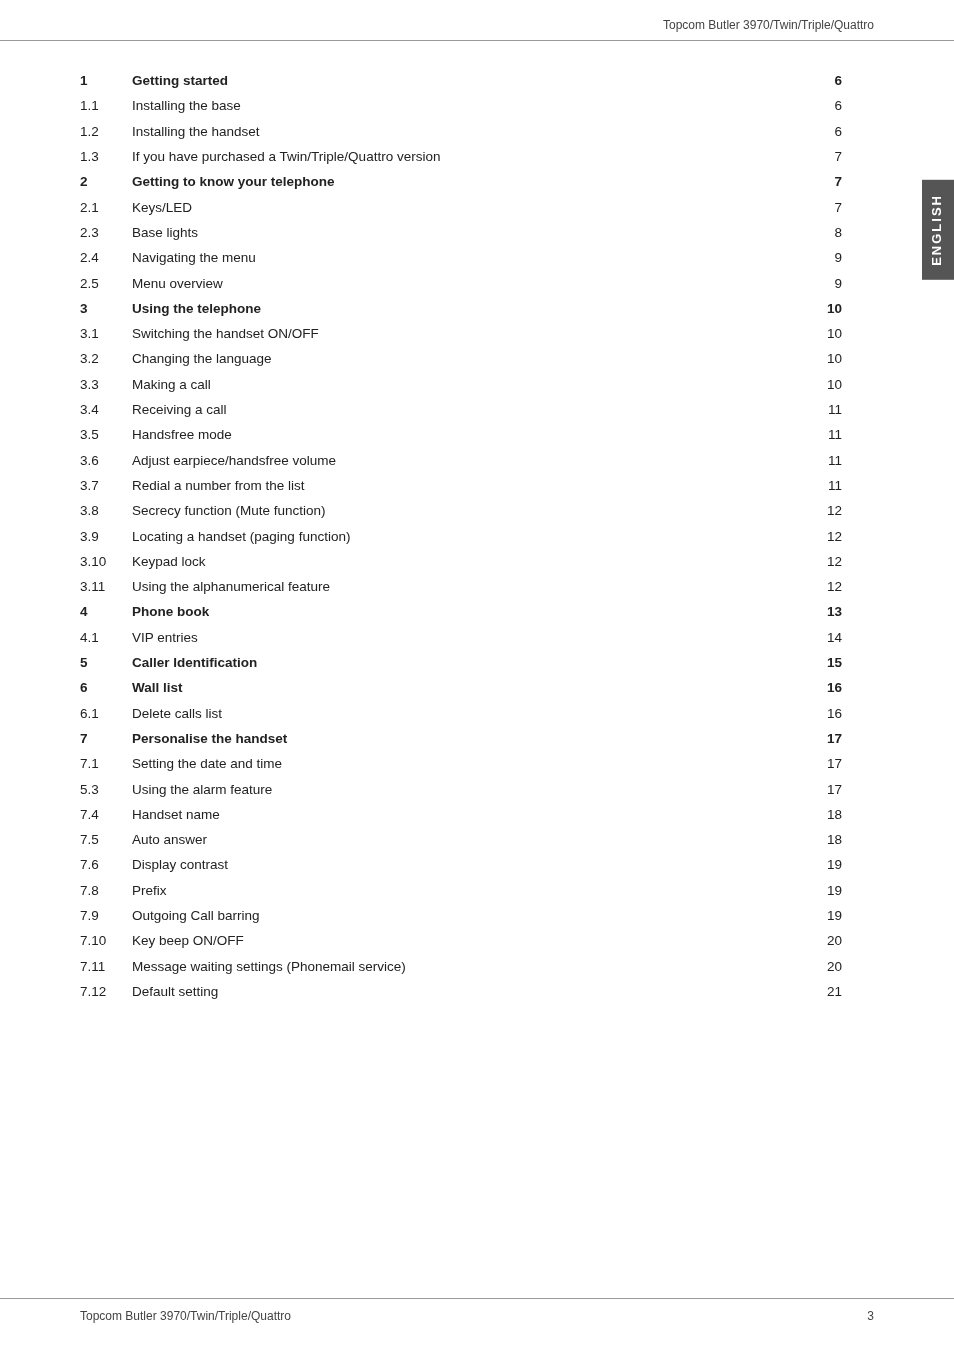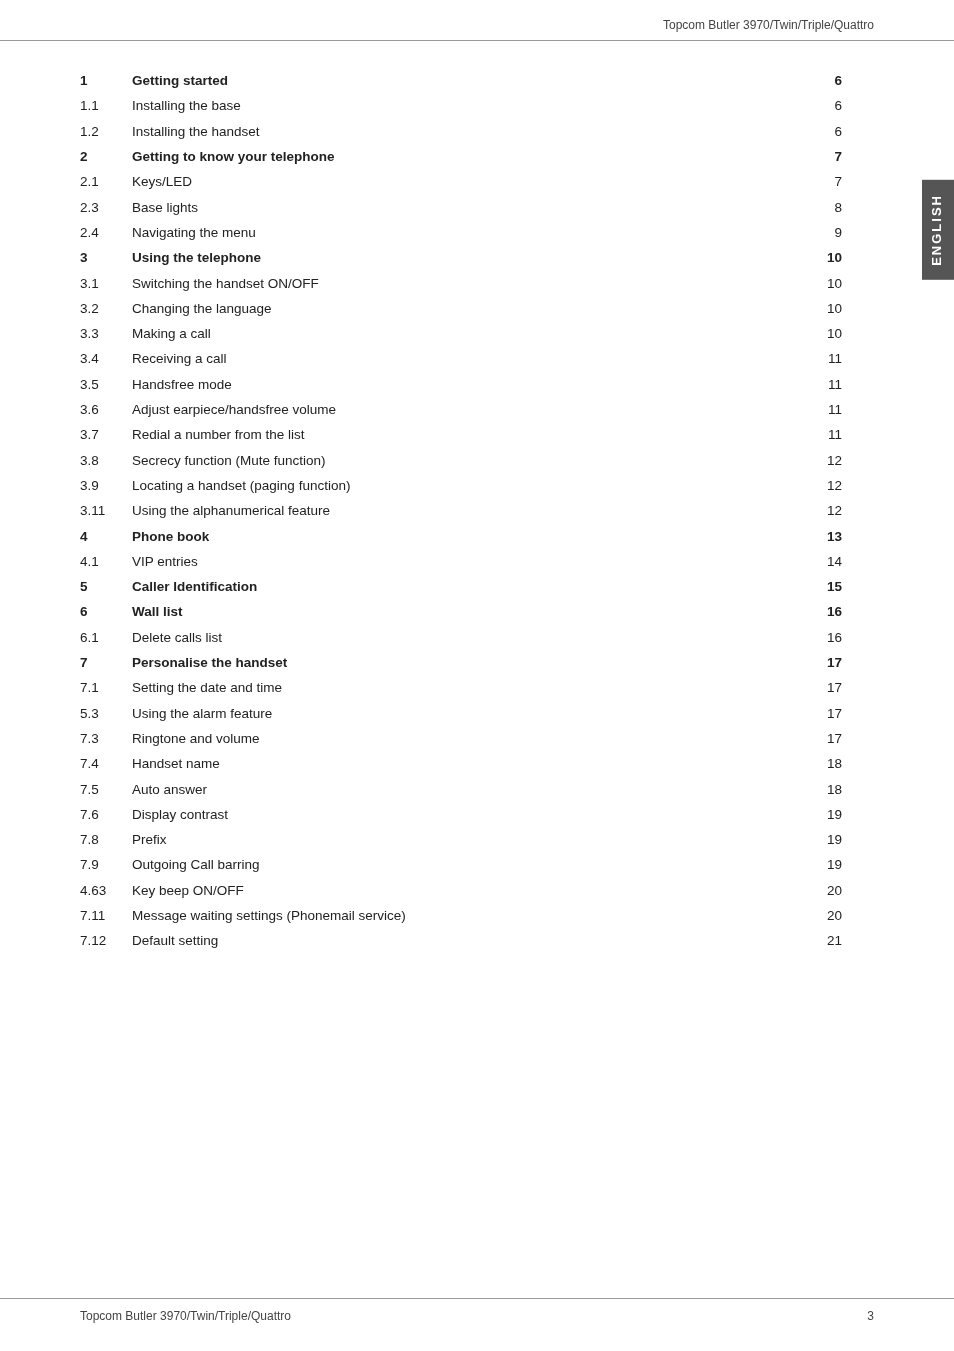--- a/index.html
+++ b/index.html
@@ -124,40 +124,50 @@
             <td class="num">1.1</td>
             <td class="title">Installing the base</td>
             <td class="page">6</td>
           </tr>
           <tr>
             <td class="num">1.2</td>
             <td class="title">Installing the handset</td>
             <td class="page">6</td>
           </tr>
           <tr>
+            <td class="num">1.3</td>
+            <td class="title">If you have purchased a Twin/Triple/Quattro version</td>
+            <td class="page">7</td>
+          </tr>
+          <tr>
             <td class="num bold">2</td>
             <td class="title bold">Getting to know your telephone</td>
             <td class="page bold">7</td>
           </tr>
           <tr>
             <td class="num">2.1</td>
             <td class="title">Keys/LED</td>
             <td class="page">7</td>
           </tr>
           <tr>
             <td class="num">2.3</td>
             <td class="title">Base lights</td>
             <td class="page">8</td>
           </tr>
           <tr>
             <td class="num">2.4</td>
             <td class="title">Navigating the menu</td>
             <td class="page">9</td>
           </tr>
           <tr>
+            <td class="num">2.5</td>
+            <td class="title">Menu overview</td>
+            <td class="page">9</td>
+          </tr>
+          <tr>
             <td class="num bold">3</td>
             <td class="title bold">Using the telephone</td>
             <td class="page bold">10</td>
           </tr>
           <tr>
             <td class="num">3.1</td>
             <td class="title">Switching the handset ON/OFF</td>
             <td class="page">10</td>
           </tr>
           <tr>
@@ -194,20 +204,25 @@
             <td class="num">3.8</td>
             <td class="title">Secrecy function (Mute function)</td>
             <td class="page">12</td>
           </tr>
           <tr>
             <td class="num">3.9</td>
             <td class="title">Locating a handset (paging function)</td>
             <td class="page">12</td>
           </tr>
           <tr>
+            <td class="num">3.10</td>
+            <td class="title">Keypad lock</td>
+            <td class="page">12</td>
+          </tr>
+          <tr>
             <td class="num">3.11</td>
             <td class="title">Using the alphanumerical feature</td>
             <td class="page">12</td>
           </tr>
           <tr>
             <td class="num bold">4</td>
             <td class="title bold">Phone book</td>
             <td class="page bold">13</td>
           </tr>
           <tr>
@@ -239,25 +254,20 @@
             <td class="num">7.1</td>
             <td class="title">Setting the date and time</td>
             <td class="page">17</td>
           </tr>
           <tr>
             <td class="num">5.3</td>
             <td class="title">Using the alarm feature</td>
             <td class="page">17</td>
           </tr>
           <tr>
-            <td class="num">7.3</td>
-            <td class="title">Ringtone and volume</td>
-            <td class="page">17</td>
-          </tr>
-          <tr>
             <td class="num">7.4</td>
             <td class="title">Handset name</td>
             <td class="page">18</td>
           </tr>
           <tr>
             <td class="num">7.5</td>
             <td class="title">Auto answer</td>
             <td class="page">18</td>
           </tr>
           <tr>
@@ -269,21 +279,21 @@
             <td class="num">7.8</td>
             <td class="title">Prefix</td>
             <td class="page">19</td>
           </tr>
           <tr>
             <td class="num">7.9</td>
             <td class="title">Outgoing Call barring</td>
             <td class="page">19</td>
           </tr>
           <tr>
-            <td class="num">4.63</td>
+            <td class="num">7.10</td>
             <td class="title">Key beep ON/OFF</td>
             <td class="page">20</td>
           </tr>
           <tr>
             <td class="num">7.11</td>
             <td class="title">Message waiting settings (Phonemail service)</td>
             <td class="page">20</td>
           </tr>
           <tr>
             <td class="num">7.12</td>

